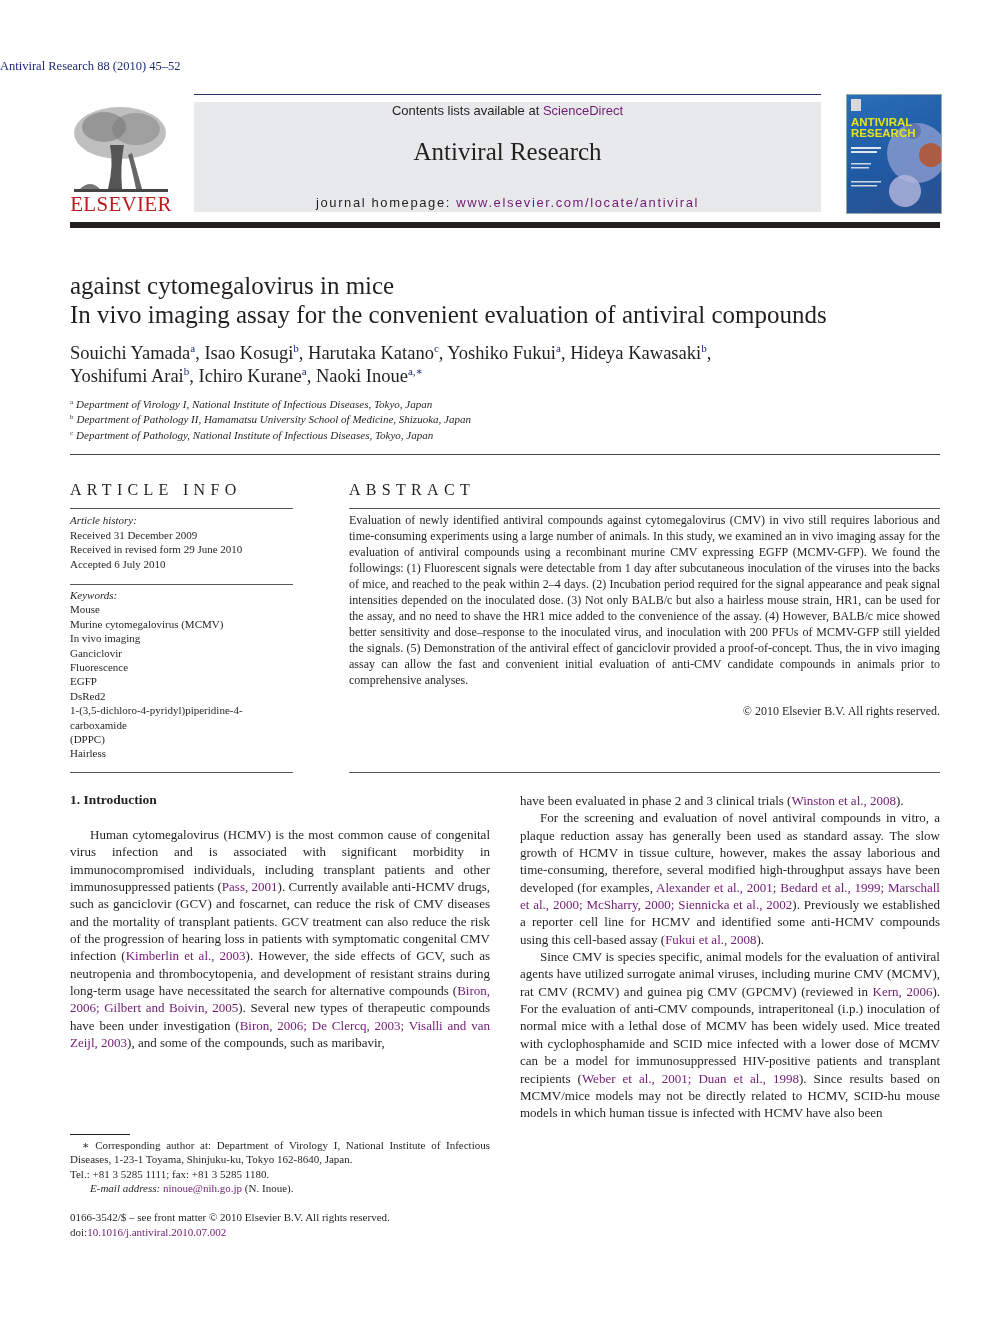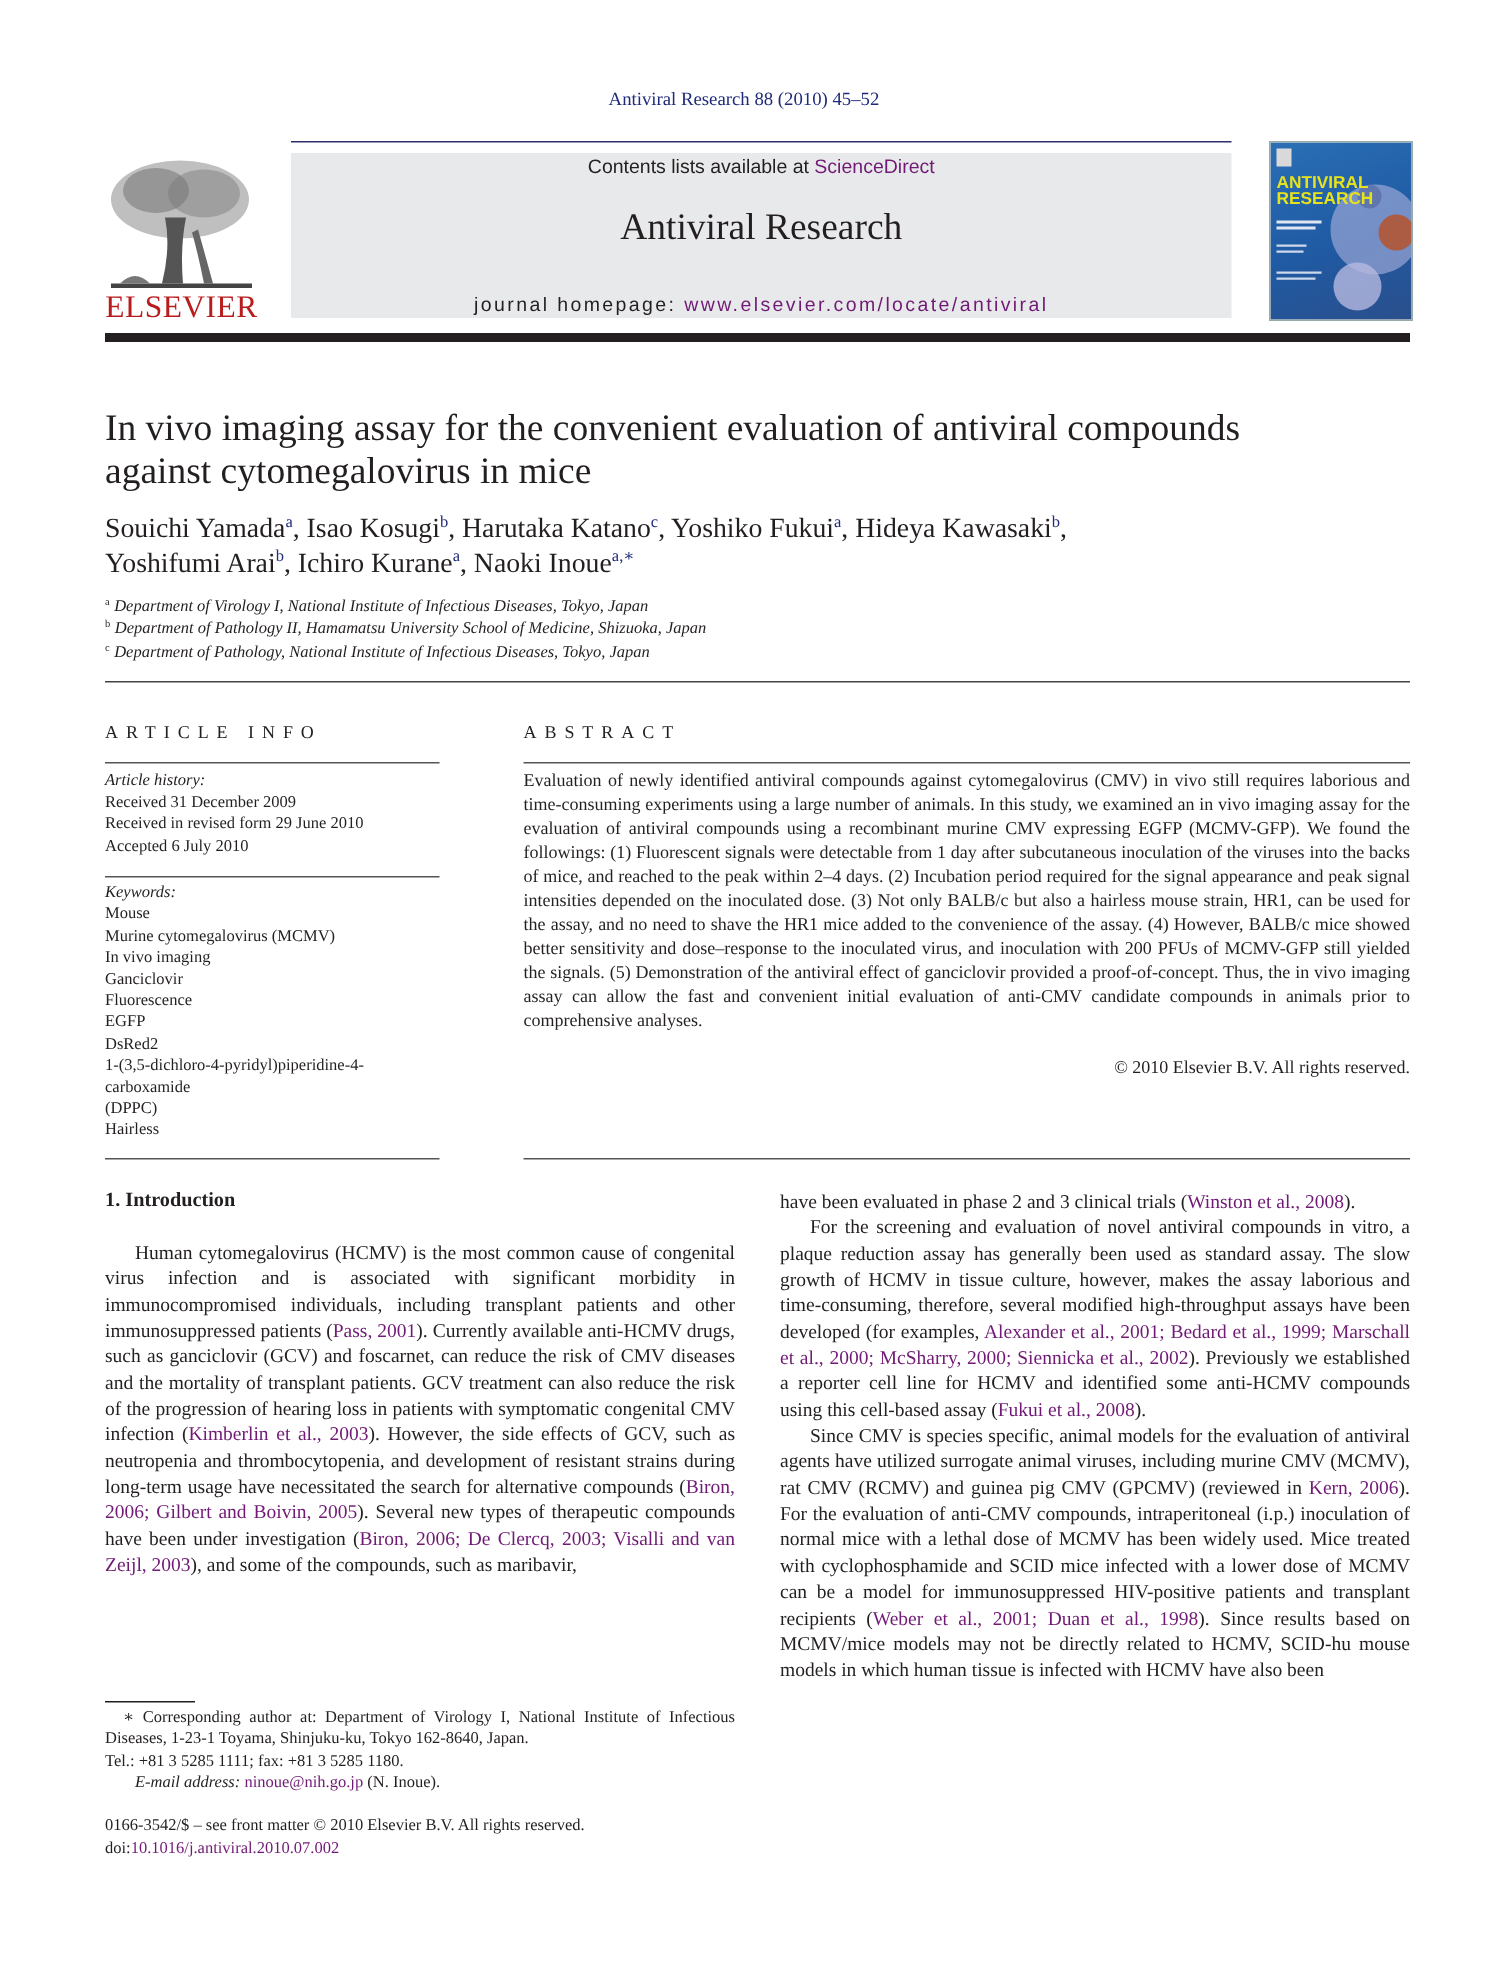--- a/index.html
+++ b/index.html
@@ -2,21 +2,21 @@
 <html><head>
 <meta charset="utf-8">
 <style>
   html, body { margin: 0; padding: 0; background: #fff; }
   body { width: 992px; height: 1323px; position: relative; overflow: hidden;
          font-family: "Liberation Serif", "DejaVu Serif", serif; color: #231f20; }
   a, .lnk { color: #701a75; text-decoration: none; }
   .abs { position: absolute; }
 
   
-  #citation { left: 0; width: 992px; top: 59px; text-align: center; font-size: 12.5px; color: #1f2b7a; }
+  #citation { left: 0; width: 992px; top: 59px; text-align: left; font-size: 12.5px; color: #1f2b7a; }
   #hdr-rule-thin { left: 194px; width: 627px; top: 94px; height: 1px; background: #2b2f6b; }
   #hdr-box { left: 194px; top: 102px; width: 627px; height: 110px; background: #e8e9ea; }
   #contents-line { left: 0; width: 627px; top: 1px; text-align: center; font-family: "Liberation Sans", "DejaVu Sans", sans-serif; font-size: 13px; color: #231f20; }
   #journal-name { left: 0; width: 627px; top: 36px; text-align: center; font-size: 25px; color: #231f20; }
   #homepage-line { left: 0; width: 627px; top: 93px; text-align: center; font-family: "Liberation Sans", "DejaVu Sans", sans-serif; font-size: 13px; letter-spacing: 1.6px; color: #231f20; }
   #logo { left: 70px; top: 105px; width: 102px; height: 110px; }
   #logo-word { left: 70px; top: 192px; width: 102px; text-align: center; font-size: 21px; color: #b91c1c; letter-spacing: 0.3px; }
   #cover { left: 846px; top: 94px; width: 94px; height: 118px; border: 1px solid #9aa; overflow: hidden;
            background: linear-gradient(160deg, #2a6fb5 0%, #1f5aa3 55%, #2b4f8c 100%); }
   #cover-title { left: 4px; top: 22px; font-family: "Liberation Sans", sans-serif; font-weight: bold; font-size: 11.5px; line-height: 11px; color: #e6e21b; }
@@ -24,21 +24,21 @@
 
   
   #title { left: 70px; top: 271px; width: 870px; font-size: 25px; line-height: 29px; color: #231f20; }
   #authors { left: 70px; top: 342px; width: 870px; font-size: 18.5px; line-height: 23px; color: #231f20; }
   #authors sup { font-size: 11px; color: #1f2b7a; vertical-align: 7px; line-height: 0; }
   #affils { left: 70px; top: 397px; width: 870px; font-size: 11px; line-height: 15.3px; font-style: italic; color: #231f20; }
   #affils sup { font-size: 7px; font-style: normal; vertical-align: 4px; line-height: 0; margin-right: 3px; }
   #rule-affil { left: 70px; width: 870px; top: 454px; height: 1px; background: #444; }
 
   
-  .sechead { font-family: "Liberation Serif", serif; font-size: 12px; letter-spacing: 5.3px; color: #231f20; }
+  .sechead { font-family: "Liberation Serif", serif; font-size: 16px; letter-spacing: 5.3px; color: #231f20; }
   #ai-head { left: 70px; top: 481px; }
   #ai-rule1 { left: 70px; width: 223px; top: 508px; height: 1px; background: #555; }
   #ai-history { left: 70px; top: 513px; width: 230px; font-size: 11px; line-height: 14.5px; }
   #ai-rule2 { left: 70px; width: 223px; top: 584px; height: 1px; background: #555; }
   #ai-keywords { left: 70px; top: 588px; width: 230px; font-size: 11px; line-height: 14.4px; }
   #ai-rule3 { left: 70px; width: 223px; top: 772px; height: 1px; background: #555; }
   .ital { font-style: italic; }
 
   
   #ab-head { left: 349px; top: 481px; }
@@ -100,22 +100,22 @@
   </svg>
   <div id="cover-title" class="abs">
     <div>ANTIVIRAL</div>
     <div>RESEARCH</div>
   </div>
 </div>
 
 <div id="hdr-rule-thick" class="abs"></div>
 
 <div id="title" class="abs">
+  <div>against cytomegalovirus in mice</div>
   <div>In vivo imaging assay for the convenient evaluation of antiviral compounds</div>
-  <div>against cytomegalovirus in mice</div>
 </div>
 
 <div id="authors" class="abs">
   <div>
     <span>Souichi Yamada</span><sup>a</sup>,
     <span>Isao Kosugi</span><sup>b</sup>,
     <span>Harutaka Katano</span><sup>c</sup>,
     <span>Yoshiko Fukui</span><sup>a</sup>,
     <span>Hideya Kawasaki</span><sup>b</sup>,
   </div>

